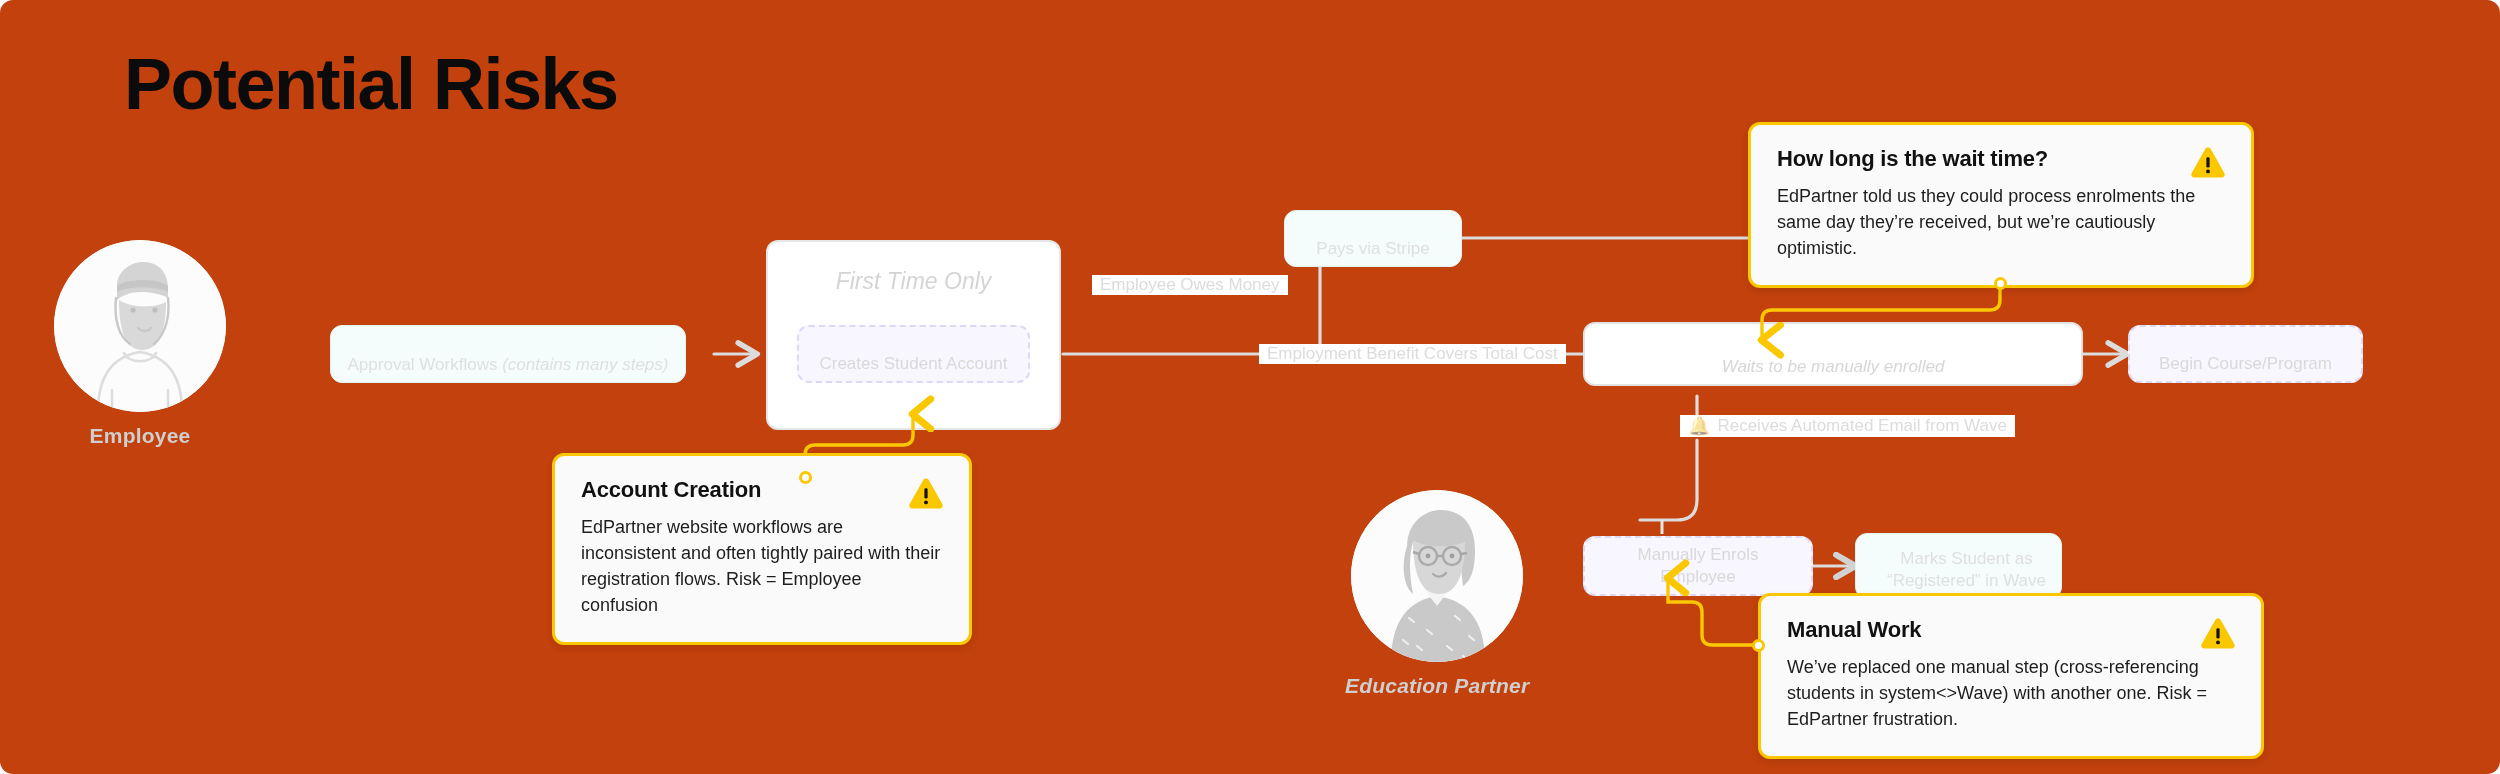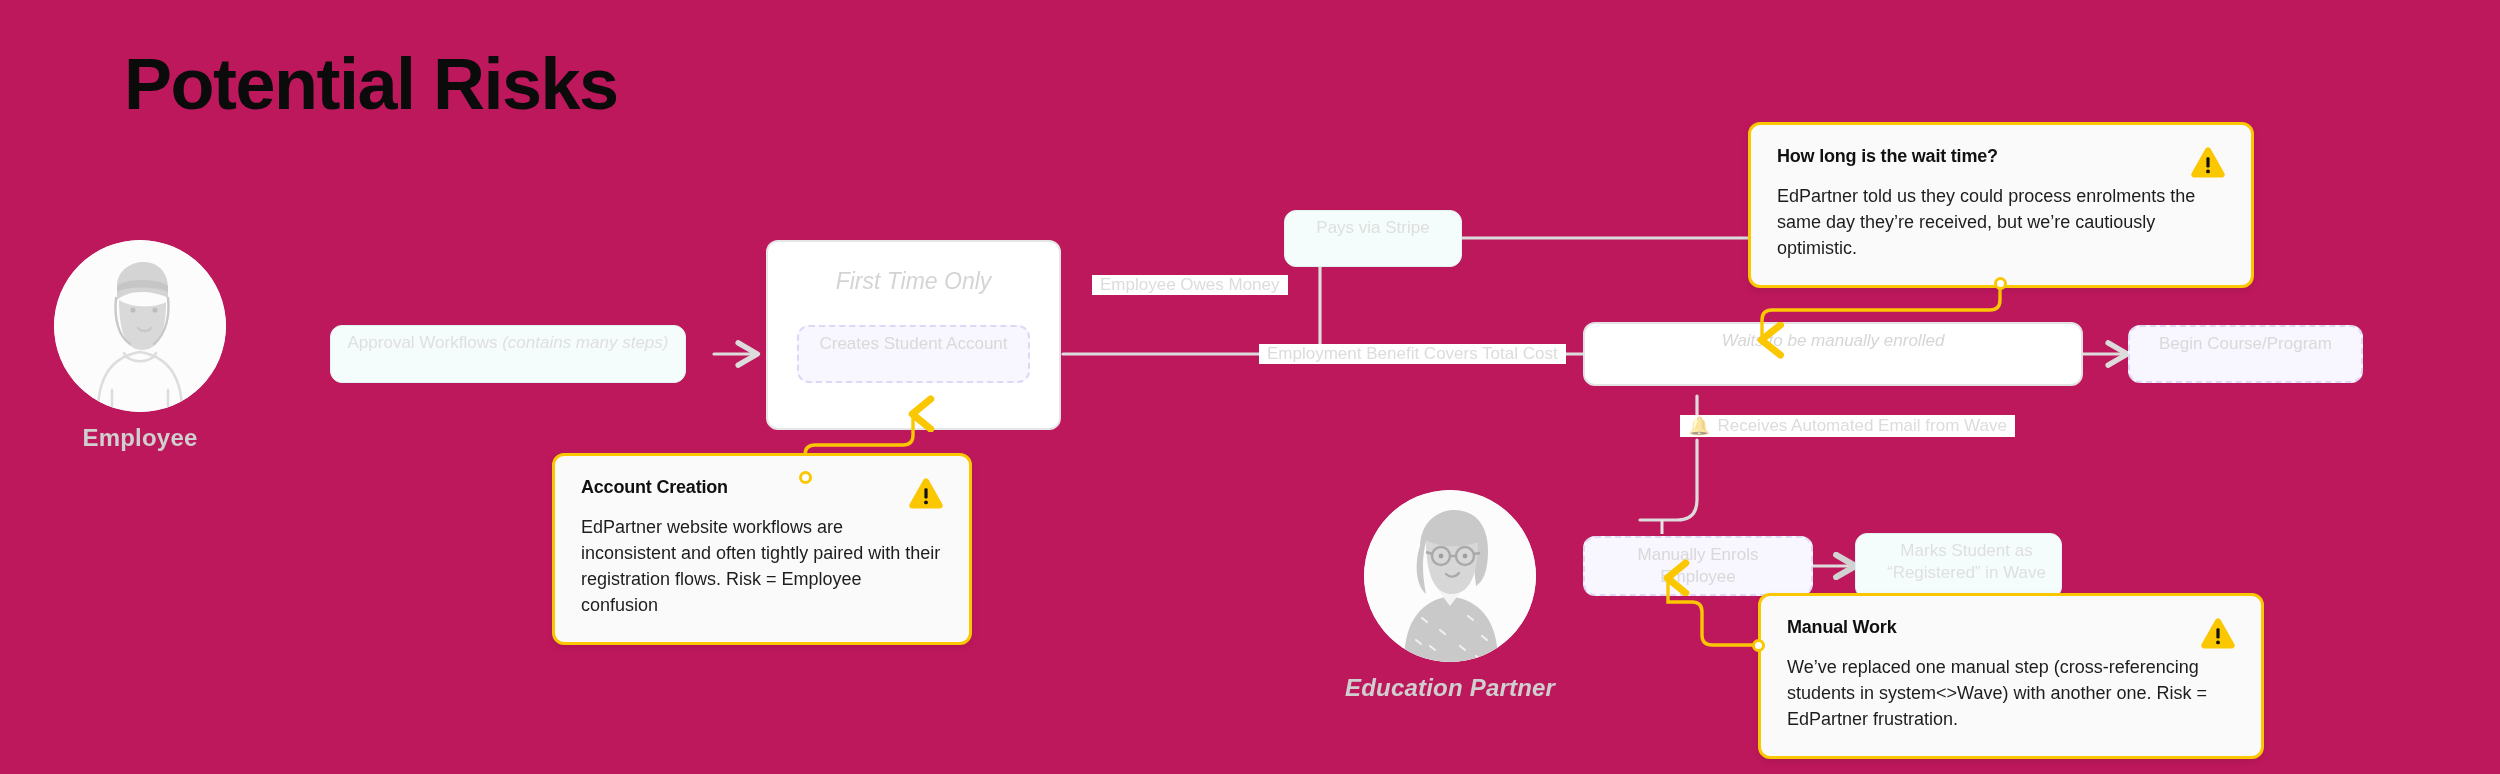--- a/index.html
+++ b/index.html
@@ -2,21 +2,21 @@
 <html><head>
 <meta charset="utf-8">
 <style>
   * { box-sizing: border-box; margin: 0; padding: 0; }
   html, body {
     width: 2500px; height: 774px;
     background: #ffffff;
     font-family: "Liberation Sans", sans-serif;
     overflow: hidden;
   }
-  #stage { position: relative; width: 2500px; height: 774px; background:#be185d; }
+  #stage { position: relative; width: 2500px; height: 774px; background:#c2410c;border-radius:13px; }
 
   
   .page-title {
     position: absolute; left: 124px; top: 48px;
     font-size: 72px; font-weight: 700; color: #0b0b0b;
     letter-spacing: -1.5px; line-height: 1;
     white-space: nowrap;
   }
 
   
@@ -26,28 +26,28 @@
 
   
   .persona { position: absolute; z-index: 2; text-align: center; }
   .persona .disc {
     width: 172px; height: 172px; border-radius: 50%;
     background: #fcfcfc; position: relative; overflow: hidden;
     margin: 0 auto;
   }
   .persona .disc svg { display:block; width:172px; height:172px; }
   .persona .p-label {
-    margin-top: 12px; font-size: 24px; font-weight: 700;
+    margin-top: 12px; font-size: 21px; font-weight: 700;
     color: #cfcfcf; letter-spacing: .2px; white-space: nowrap;
   }
 
   
   .node {
     position: absolute; z-index: 3;
-    display: flex; align-items: flex-start; justify-content: center;
+    display: flex; align-items: flex-end; justify-content: center;
     text-align: center; border-radius: 12px;
     font-size: 17px; line-height: 1.3; padding: 6px 14px;
   }
   .node-teal   { background:#f4fdfb; border:1.5px solid #dff3ef; color:#dfdfdf; }
   .node-purple { background:#f8f6fe; border:2px dashed #ded8f6; color:#d9d9d9; }
   .node-plain  { background:#ffffff; border:2px solid #e3e3e3; color:#d6d6d6; font-style: italic; }
 
   .group-box {
     position: absolute; z-index: 2;
     background: #ffffff; border: 2px solid #e6e6e6; border-radius: 12px;
@@ -74,21 +74,21 @@
     background: #fafafa;
     border: 3px solid #fbc700;
     border-radius: 12px;
     box-shadow: 0 3px 7px rgba(0,0,0,.10);
     padding: 22px 26px 24px 26px;
   }
   .callout .c-head {
     display:flex; align-items:flex-start; justify-content:space-between; gap: 18px;
   }
   .callout .c-title {
-    font-size: 18px; font-weight: 700; color:#111; letter-spacing:-.2px;
+    font-size: 22px; font-weight: 700; color:#111; letter-spacing:-.2px;
     line-height: 1.1;
   }
   .callout .c-body {
     margin-top: 5px; font-size: 18px; line-height: 1.45; color:#1d1d1d;
   }
   .warn-icon { flex: 0 0 auto; width: 34px; height: 31px; display:block; }
 
   
   .handle {
     position:absolute; z-index: 9;

